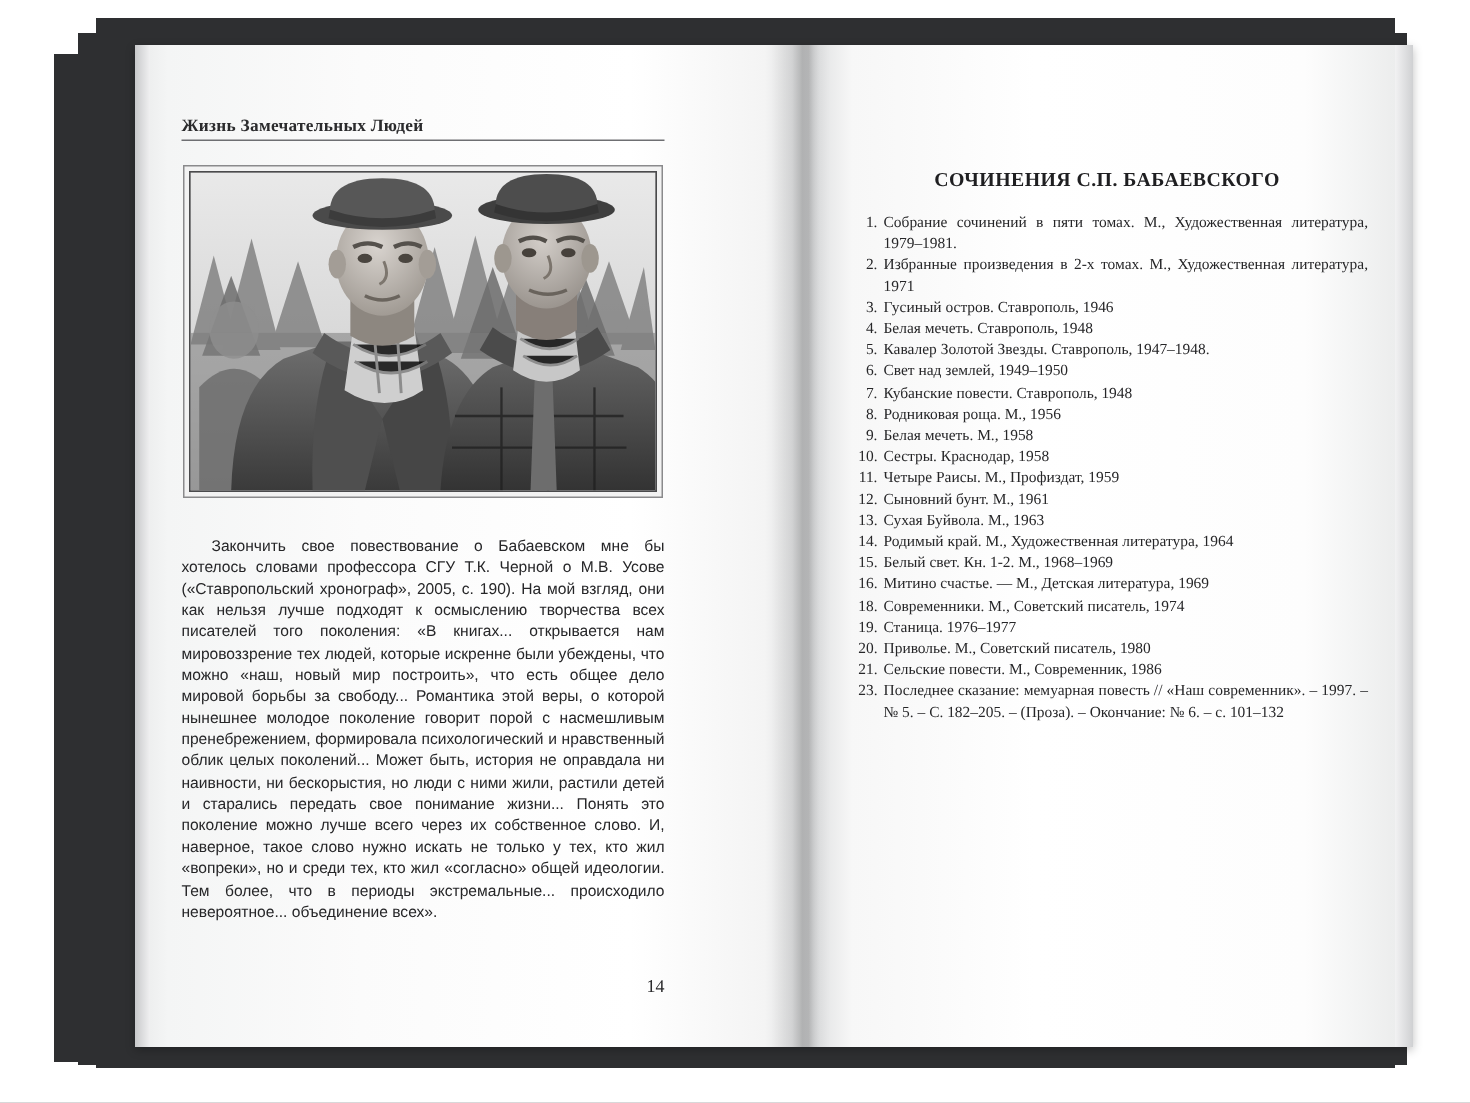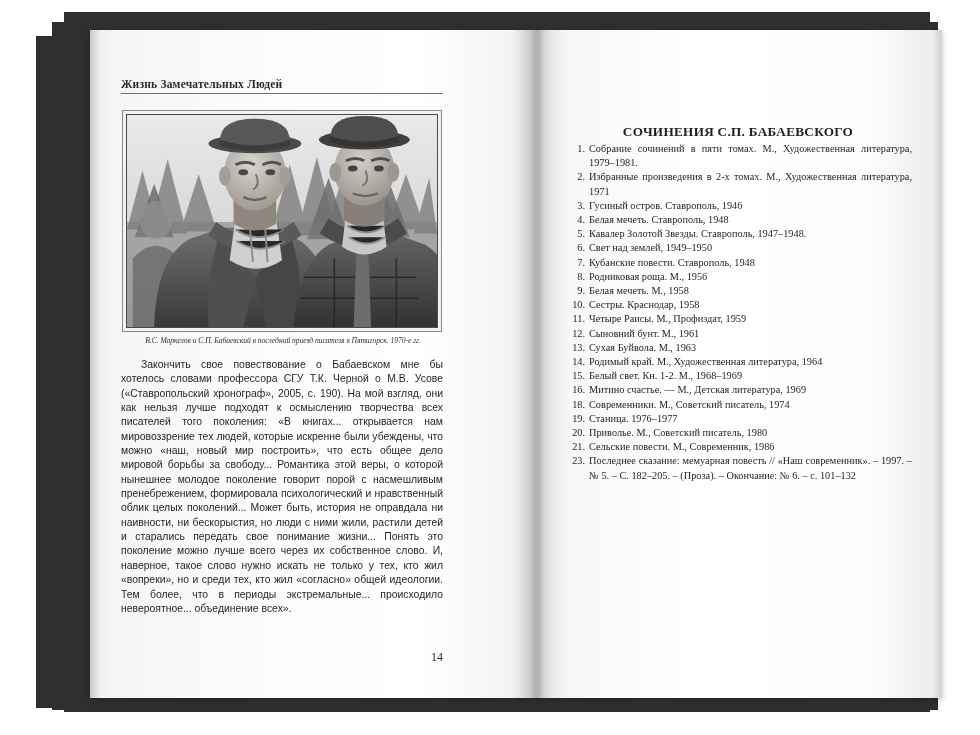--- a/index.html
+++ b/index.html
@@ -158,21 +158,21 @@
     text-align: right;
     font-family: "Liberation Serif", "DejaVu Serif", serif;
     font-size: 12px;
     color: #2b2b2d;
   }
 
   
   .works-title {
     position: absolute;
     left: 34px;
-    top: 94px;
+    top: 82px;
     width: 340px;
     text-align: center;
     font-family: "Liberation Serif", "DejaVu Serif", serif;
     font-size: 13.2px;
     font-weight: 700;
     color: #1f1f21;
     letter-spacing: 0.3px;
     white-space: nowrap;
   }
 
@@ -350,21 +350,20 @@
 
             <ellipse cx="245" cy="26" rx="47" ry="10" fill="#3f3f3f"></ellipse>
             <path d="M210 26 q-2 -25 35 -25 q37 0 35 25 q-35 12 -70 0 Z" fill="#4d4d4d"></path>
             <path d="M210 22 q35 12 70 0 l1 6 q-36 12 -72 0 Z" fill="#343434"></path>
 
             <rect x="0" y="0" width="320" height="222" fill="none"></rect>
           </svg>
         </div>
       </div>
 
-      <div class="photo-caption">В.С. Маркелов и С.П. Бабаевский в последний приезд писателя в Пятигорск. 1970-е гг.</div>
 
       <div class="body-text">Закончить свое повествование о Бабаевском мне бы хотелось словами профессора СГУ Т.К. Черной о М.В. Усове («Ставропольский хронограф», 2005, с. 190). На мой взгляд, они как нельзя лучше подходят к осмыслению творчества всех писателей того поколения: «В книгах... открывается нам мировоззрение тех людей, которые искренне были убеждены, что можно «наш, новый мир построить», что есть общее дело мировой борьбы за свободу... Романтика этой веры, о которой нынешнее молодое поколение говорит порой с насмешливым пренебрежением, формировала психологический и нравственный облик целых поколений... Может быть, история не оправдала ни наивности, ни бескорыстия, но люди с ними жили, растили детей и старались передать свое понимание жизни... Понять это поколение можно лучше всего через их собственное слово. И, наверное, такое слово нужно искать не только у тех, кто жил «вопреки», но и среди тех, кто жил «согласно» общей идеологии. Тем более, что в периоды экстремальные... происходило невероятное... объединение всех».</div>
 
       <div class="folio">14</div>
     </div>
 
     <div class="page page-right">
 
       <div class="works-title">СОЧИНЕНИЯ С.П. БАБАЕВСКОГО</div>
 

